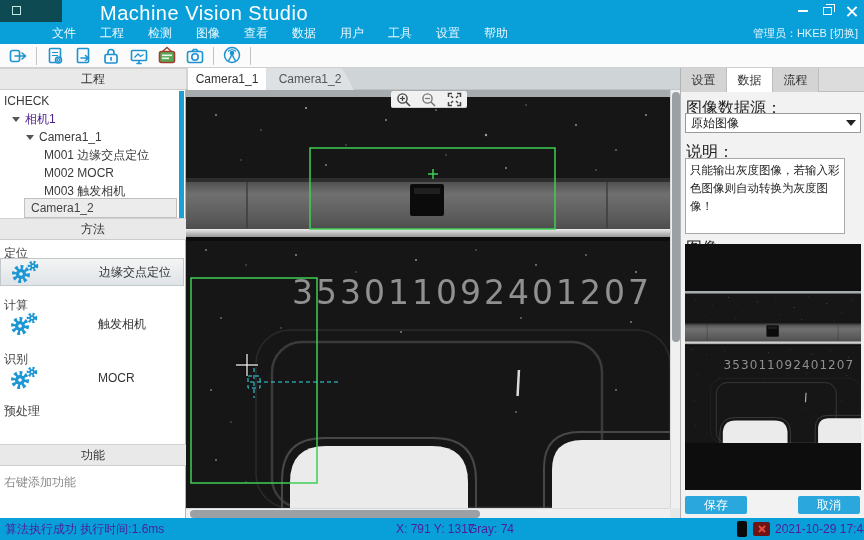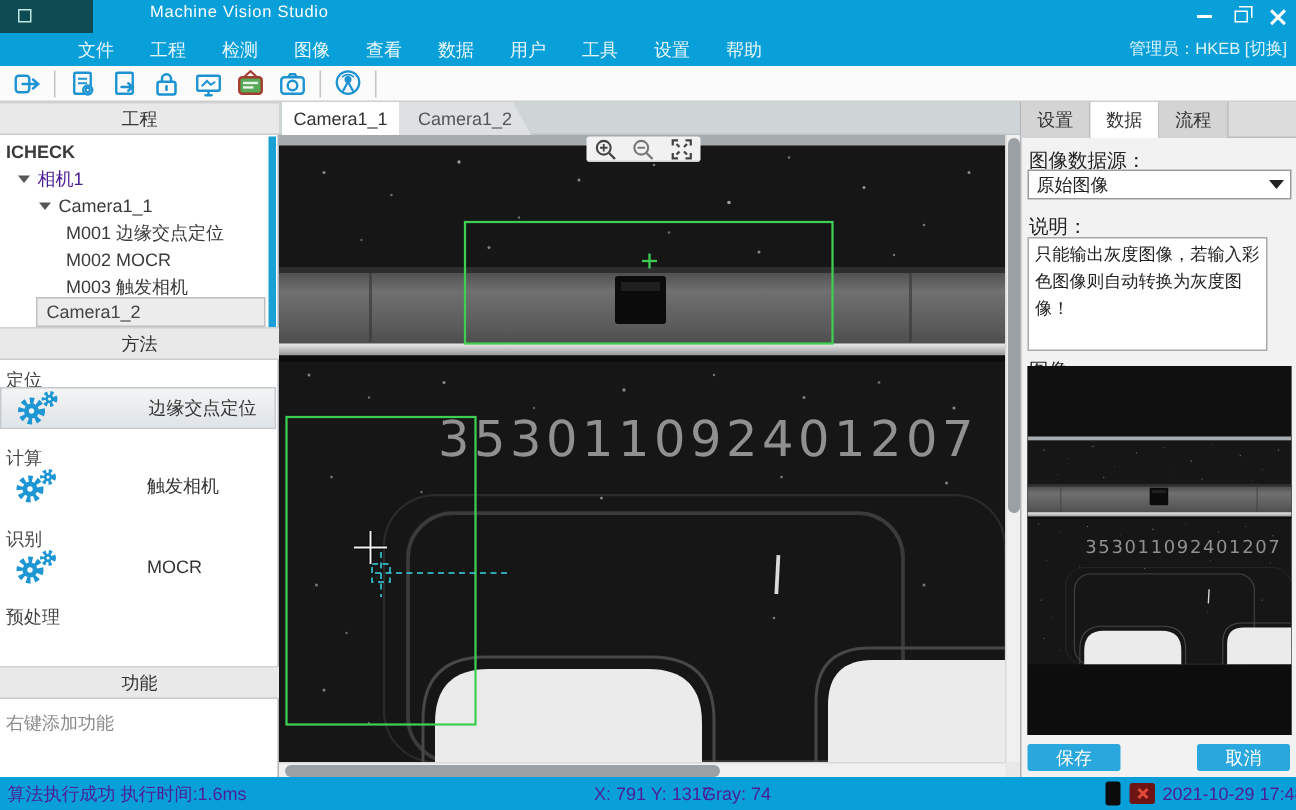--- a/index.html
+++ b/index.html
@@ -4,21 +4,21 @@
 <style>
   * { margin:0; padding:0; box-sizing:border-box; }
   html,body { width:864px; height:540px; overflow:hidden; }
   body { font-family:"Liberation Sans","DejaVu Sans",sans-serif; }
   .app { position:relative; width:864px; height:540px; background:#f0f0f0; overflow:hidden; }
 
   
   .titlebar { position:absolute; left:0; top:0; width:864px; height:22px; background:#09a0da; }
   .logo-box { position:absolute; left:0; top:0; width:62px; height:22px; background:#0d4a52; }
   .logo-glyph { position:absolute; left:12px; top:6px; width:9px; height:9px; border:1.5px solid #bfe9e2; }
-  .app-title { position:absolute; left:100px; top:2px; color:#ffffff; font-size:11px; letter-spacing:.5px; }
+  .app-title { position:absolute; left:100px; top:2px; color:#ffffff; font-size:20px; letter-spacing:.5px; }
   .win-controls { position:absolute; right:6px; top:0; height:22px; display:flex; align-items:center; gap:10px; }
   .win-btn { width:14px; height:14px; display:flex; align-items:center; justify-content:center; }
   .min-glyph { width:10px; height:2px; background:#fff; }
   .restore-glyph { position:relative; width:9px; height:8px; border:1.5px solid #fff; }
   .restore-glyph:before { content:""; position:absolute; left:2px; top:-4px; width:8px; height:7px; border:1.5px solid #fff; border-bottom:none; border-left:none; }
   .close-glyph { position:relative; width:11px; height:11px; }
   .close-glyph:before,.close-glyph:after{ content:""; position:absolute; left:5px; top:-1px; width:2px; height:13px; background:#fff; }
   .close-glyph:before{ transform:rotate(45deg);} .close-glyph:after{ transform:rotate(-45deg);}
 
   
@@ -57,21 +57,21 @@
   .hthumb { position:absolute; left:4px; top:1px; width:290px; height:8px; background:#9aa0a3; border-radius:4px; }
   .vscroll { position:absolute; left:670px; top:90px; width:10px; height:418px; background:#f0f0f0; border-left:1px solid #d8d8d8; }
   .vthumb { position:absolute; left:1px; top:2px; width:8px; height:250px; background:#9aa0a3; border-radius:4px; }
   .corner { position:absolute; left:670px; top:508px; width:10px; height:10px; background:#e8e8e8; }
 
   
   .right-panel { position:absolute; left:680px; top:68px; width:184px; height:450px; background:#f2f2f2; border-left:1px solid #b0b4b7; }
   .rp-tabbar { position:absolute; left:0; top:0; width:184px; height:24px; background:#dcdcdc; border-bottom:1px solid #bdbdbd; display:flex; }
   .rp-tab { width:46px; height:24px; font-size:12px; color:#333; text-align:center; line-height:24px; border-right:1px solid #bdbdbd; background:#d4d4d4; }
   .rp-tab.active { background:#ffffff; }
-  .rp-label { position:absolute; left:5px; font-size:13px; color:#222; }
+  .rp-label { position:absolute; left:5px; font-size:16px; color:#222; }
   .rp-select { position:absolute; left:4px; top:45px; width:176px; height:20px; background:#fff; border:1px solid #9a9a9a; font-size:12px; color:#222; line-height:18px; padding-left:5px; }
   .rp-select .caret-box { position:absolute; right:0; top:0; width:18px; height:18px; display:flex; align-items:center; justify-content:center; }
   .caret-down { width:0; height:0; border-left:5px solid transparent; border-right:5px solid transparent; border-top:6px solid #222; }
   .rp-desc { position:absolute; left:4px; top:90px; width:160px; height:76px; background:#fff; border:1px solid #a8a8a8; font-size:11.5px; color:#222; line-height:1.55; padding:3px 4px; }
   .rp-preview { position:absolute; left:4px; top:176px; width:176px; height:246px; background:#101010; }
   .rp-btn { position:absolute; top:428px; width:62px; height:18px; background:#2aa7dd; color:#fff; font-size:12px; text-align:center; line-height:18px; border-radius:2px; }
 
   
   .statusbar { position:absolute; left:0; top:518px; width:864px; height:22px; background:#09a0da; color:#4c1d95; font-size:12px; }
   .sb-item { position:absolute; top:0; height:22px; line-height:22px; white-space:nowrap; }
@@ -175,21 +175,21 @@
           <path d="M10 8.5 L6.5 15 M10 8.5 L13.5 15"></path>
           <path d="M6 5.5 a5.5 5.5 0 0 1 8 0" stroke-width="1.2"></path>
         </svg>
     </div>
     <div class="tb-sep"></div>
   </div>
 
   <div class="left-panel">
     <div class="section-header" style="top:0;">工程</div>
 
-    <div class="tree-row" style="left:4px; top:24px;font-weight:bold;">ICHECK</div>
+    <div class="tree-row" style="left:4px; top:24px;">ICHECK</div>
     <div class="tree-row tree-gray" style="left:12px; top:42px;"><span class="tri-down"></span><span>相机1</span></div>
     <div class="tree-row" style="left:26px; top:60px;"><span class="tri-down"></span><span>Camera1_1</span></div>
     <div class="tree-row" style="left:44px; top:78px;">M001 边缘交点定位</div>
     <div class="tree-row" style="left:44px; top:96px;">M002 MOCR</div>
     <div class="tree-row" style="left:44px; top:114px;">M003 触发相机</div>
     <div class="tree-sel">Camera1_2</div>
     <div class="tree-scroll"></div>
 
     <div class="section-header" style="top:150px;">方法</div>
 

